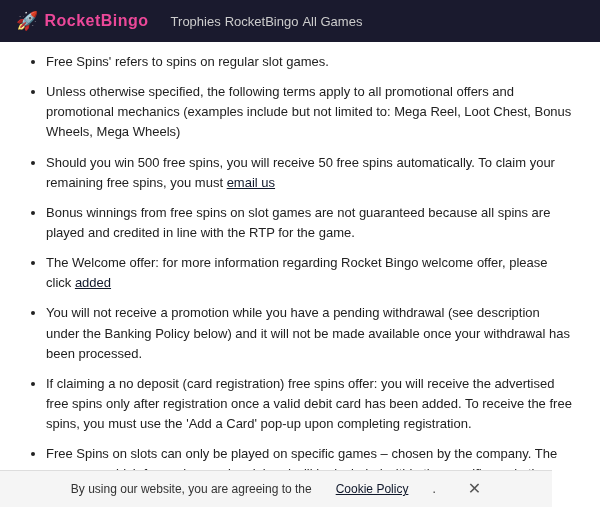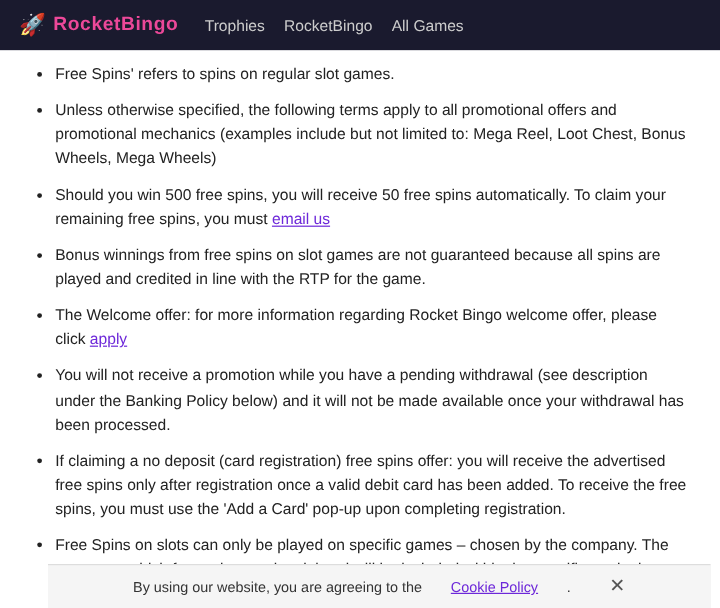--- a/index.html
+++ b/index.html
@@ -31,21 +31,21 @@
       color: #ec4899;
       font-size: 16px;
       font-weight: bold;
       letter-spacing: 0.5px;
     }
     .rocket-icon {
       font-size: 18px;
     }
     .nav-links {
       display: flex;
-      gap: 16px;
+      gap: 4px;
       margin-left: 4px;
     }
     .nav-link {
       color: #ccc;
       font-size: 13px;
       text-decoration: none;
       cursor: pointer;
     }
     .header-spacer { flex: 1; }
     .btn-login {
@@ -78,41 +78,40 @@
       list-style: disc;
       padding-left: 22px;
     }
     .bullet-list li {
       margin-bottom: 10px;
       line-height: 1.55;
       font-size: 13px;
       color: #222;
     }
     .link-blue {
-      color: #6d28d9;
+      color: #0f172a;
       text-decoration: underline;
       cursor: pointer;
     }
 
     
     .cookie-banner {
       position: fixed;
       bottom: 0;
       left: 0;
       width: 552px;
       background: #f5f5f5;
       border-top: 1px solid #ddd;
       display: flex;
       align-items: center;
       justify-content: center;
       padding: 10px 16px;
       font-size: 12px;
       color: #333;
       gap: 24px;
-      margin-left: 40px;
     }
     .cookie-banner .close-btn {
       margin-left: 8px;
       background: none;
       border: none;
       font-size: 16px;
       color: #555;
       cursor: pointer;
       line-height: 1;
     }
@@ -146,21 +145,21 @@
 
     <li>
       <span>Should you win 500 free spins, you will receive 50 free spins automatically. To claim your remaining free spins, you must </span><a class="link-blue">email us</a>
     </li>
 
     <li>
       <span>Bonus winnings from free spins on slot games are not guaranteed because all spins are played and credited in line with the RTP for the game.</span>
     </li>
 
     <li>
-      <span>The Welcome offer: for more information regarding Rocket Bingo welcome offer, please click </span><a class="link-blue">apply</a>
+      <span>The Welcome offer: for more information regarding Rocket Bingo welcome offer, please click </span><a class="link-blue">added</a>
     </li>
 
     <li>
       <span>You will not receive a promotion while you have a pending withdrawal (see description under the Banking Policy below) and it will not be made available once your withdrawal has been processed.</span>
     </li>
 
     <li>
       <span>If claiming a no deposit (card registration) free spins offer: you will receive the advertised free spins only after registration once a valid debit card has been added. To receive the free spins, you must use the 'Add a Card' pop-up upon completing registration.</span>
     </li>
 

